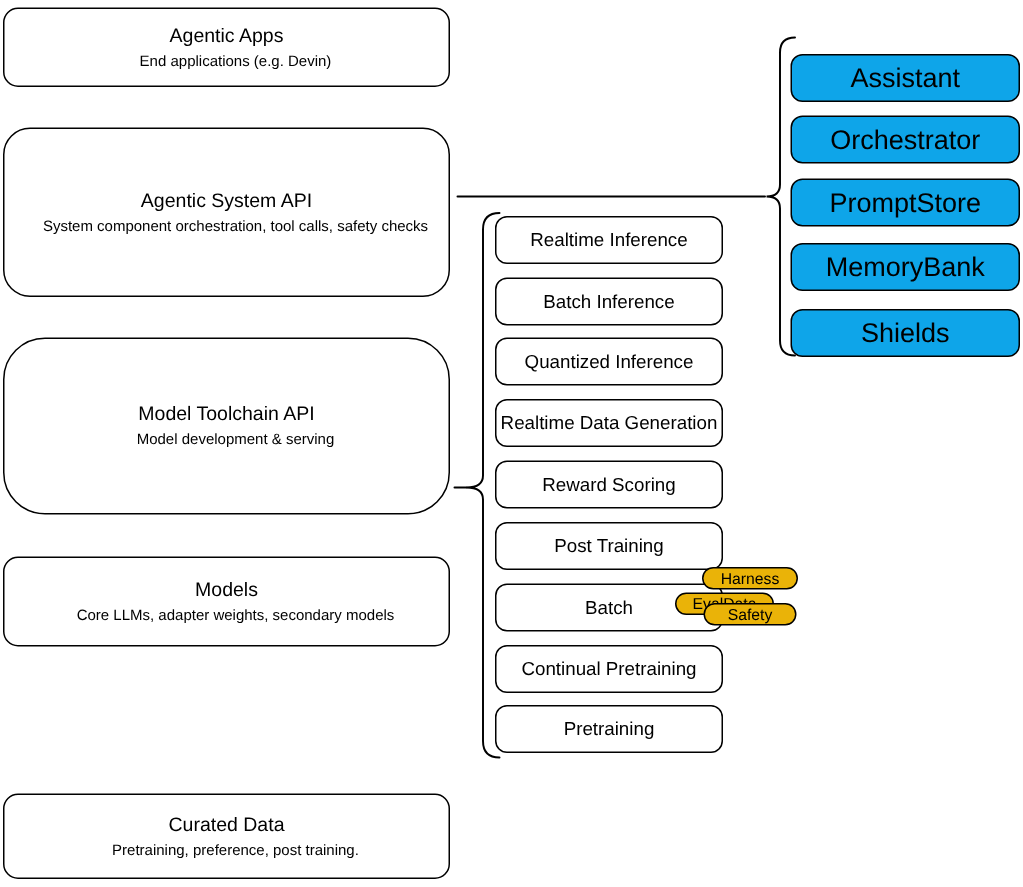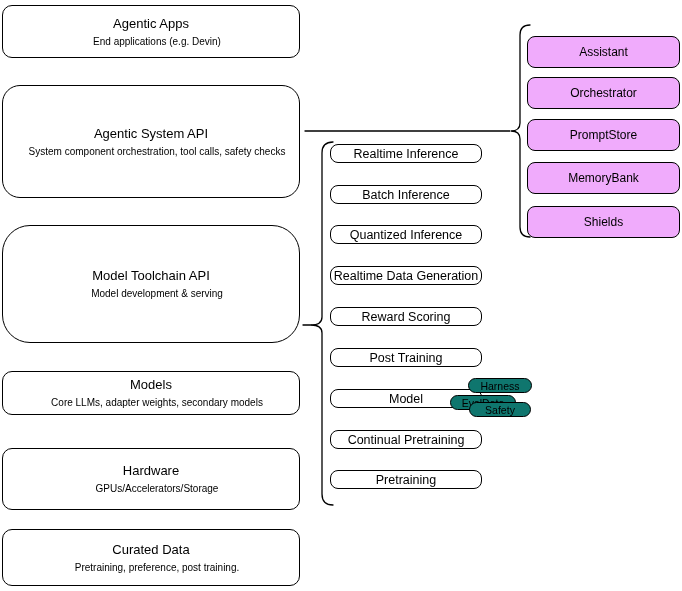--- a/index.html
+++ b/index.html
@@ -38,55 +38,55 @@
     gap: 5px;
     z-index: 2;
     text-align: center;
   }
   .lbox .title { font-size: 13px; line-height: 14px; }
   .lbox .subtitle { font-size: 10px; line-height: 11px; padding-left: 12px; }
   .mbox {
     position: absolute;
     left: 330px;
     width: 152px;
-    height: 19px;
+    height: 32px;
     box-sizing: border-box;
     border: 1.3px solid #000000;
     border-radius: 8px;
     background: #ffffff;
     display: flex;
     align-items: center;
     justify-content: center;
     font-size: 12.5px;
     z-index: 2;
     white-space: nowrap;
   }
   .rbox {
     position: absolute;
     left: 527px;
     width: 153px;
     height: 32px;
     box-sizing: border-box;
     border: 1.3px solid #000000;
     border-radius: 8px;
-    background: #f0abfc;
+    background: #0ea5e9;
     display: flex;
     align-items: center;
     justify-content: center;
-    font-size: 12px;
+    font-size: 18px;
     z-index: 2;
     white-space: nowrap;
   }
   .pill {
     position: absolute;
     box-sizing: border-box;
     height: 15px;
     border: 1.3px solid #000000;
     border-radius: 8px;
-    background: #0f766e;
+    background: #eab308;
     display: flex;
     align-items: center;
     justify-content: center;
     font-size: 10.5px;
     z-index: 3;
     white-space: nowrap;
   }
 </style>
 </head>
 <body>
@@ -108,29 +108,25 @@
   <div class="lbox" style="top:85px;height:113px;border-radius:18px">
     <div class="title">Agentic System API</div>
     <div class="subtitle">System component orchestration, tool calls, safety checks</div>
   </div>
 
   <div class="lbox" style="top:225px;height:118px;border-radius:28px">
     <div class="title">Model Toolchain API</div>
     <div class="subtitle">Model development &amp; serving</div>
   </div>
 
-  <div class="lbox" style="top:371px;height:44px;border-radius:10px">
+  <div class="lbox" style="top:371px;height:60px;border-radius:10px">
     <div class="title">Models</div>
     <div class="subtitle">Core LLMs, adapter weights, secondary models</div>
   </div>
 
-  <div class="lbox" style="top:448px;height:62px;border-radius:10px">
-    <div class="title">Hardware</div>
-    <div class="subtitle">GPUs/Accelerators/Storage</div>
-  </div>
 
   <div class="lbox" style="top:529px;height:57px;border-radius:10px">
     <div class="title">Curated Data</div>
     <div class="subtitle">Pretraining, preference, post training.</div>
   </div>
 
   <div class="mbox" style="top:144px">
     <span>Realtime Inference</span>
   </div>
   <div class="mbox" style="top:185px">
@@ -142,21 +138,21 @@
   <div class="mbox" style="top:266px">
     <span>Realtime Data Generation</span>
   </div>
   <div class="mbox" style="top:307px">
     <span>Reward Scoring</span>
   </div>
   <div class="mbox" style="top:348px">
     <span>Post Training</span>
   </div>
   <div class="mbox" style="top:389px">
-    <span>Model</span>
+    <span>Batch</span>
   </div>
   <div class="mbox" style="top:470px">
     <span>Pretraining</span>
   </div>
   <div class="mbox" style="top:430px">
     <span>Continual Pretraining</span>
   </div>
 
   <div class="pill" style="left:468px;top:378px;width:64px">
     <span>Harness</span>

